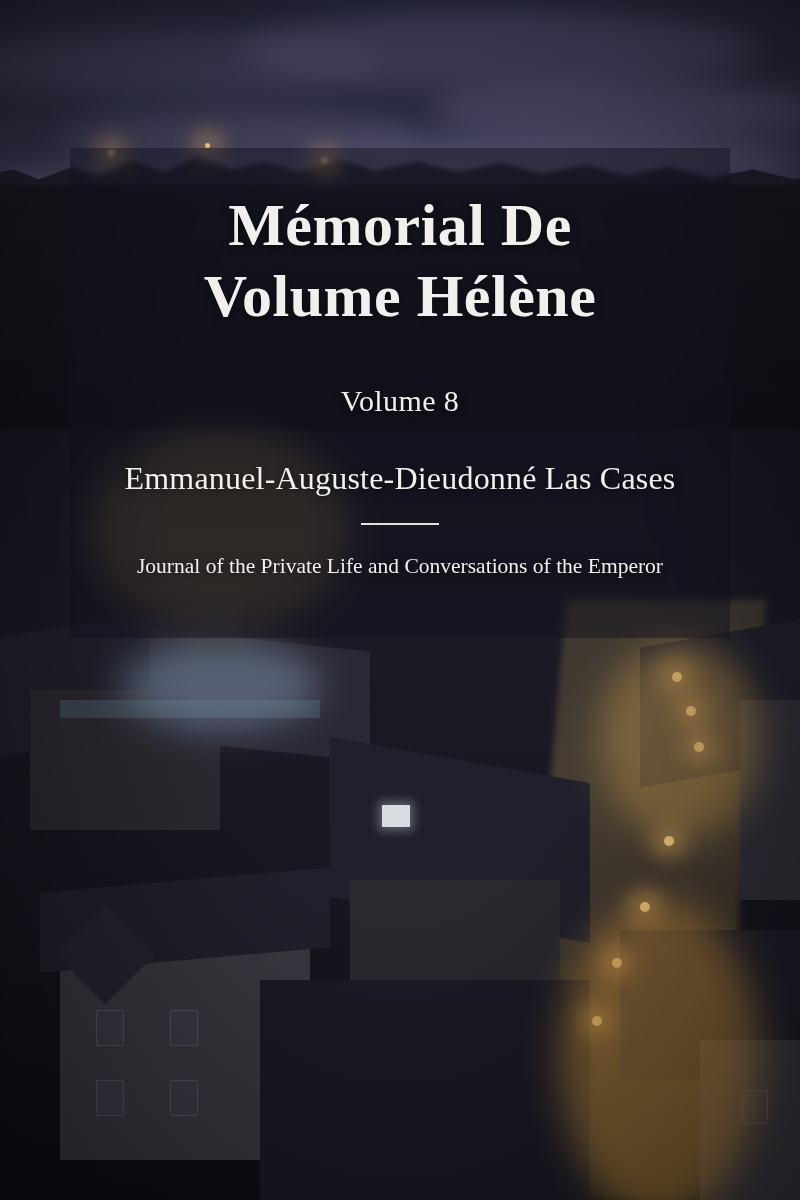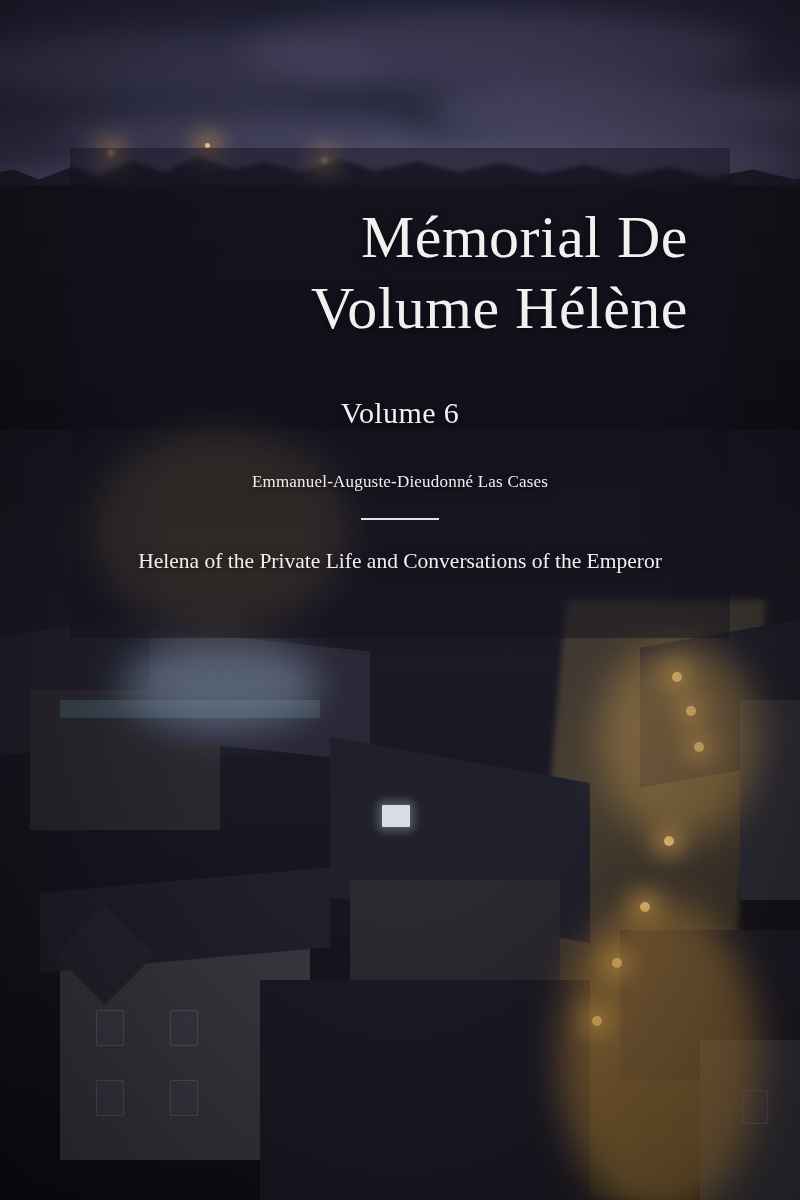--- a/index.html
+++ b/index.html
@@ -136,35 +136,34 @@
     position: absolute;
     left: 100px;
     top: 190px;
     width: 600px;
     text-align: center;
     color: #f2f0ee;
   }
   .title {
     font-size: 60px;
     line-height: 1.18;
-    font-weight: 400;
+    font-weight: 700;
     letter-spacing: .5px;
-    margin: 12px;
+    margin: 0;
     text-shadow: 0 2px 10px rgba(0,0,0,.6);
-    text-align: right;
   }
   .volume {
     margin-top: 52px;
     font-size: 30px;
     letter-spacing: .4px;
     text-shadow: 0 2px 8px rgba(0,0,0,.6);
   }
   .author {
     margin-top: 42px;
-    font-size: 17px;
+    font-size: 32px;
     letter-spacing: .2px;
     text-shadow: 0 2px 8px rgba(0,0,0,.6);
     font-family: Liberation Serif, serif;
   }
   .rule {
     width: 78px;
     height: 2px;
     background: #efeceb;
     margin: 26px auto 0 auto;
     opacity: .95;
@@ -237,21 +236,21 @@
     <div class="vignette"></div>
   </div>
 
   <div class="panel"></div>
 
   <div class="title-block">
     <h1 class="title">
       <span>Mémorial De</span><br>
       <span>Volume Hélène</span>
     </h1>
-    <div class="volume">Volume 6</div>
+    <div class="volume">Volume 8</div>
     <div class="author">Emmanuel-Auguste-Dieudonné Las Cases</div>
     <div class="rule"></div>
     <div class="subtitle">
-      <span>Helena of the Private Life and Conversations of the Emperor</span><br>
+      <span>Journal of the Private Life and Conversations of the Emperor</span><br>
     </div>
   </div>
 
 </div>
 
 </body></html>

